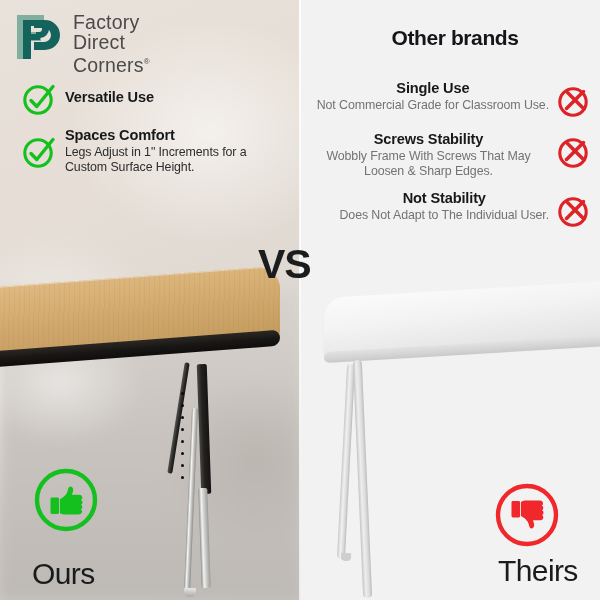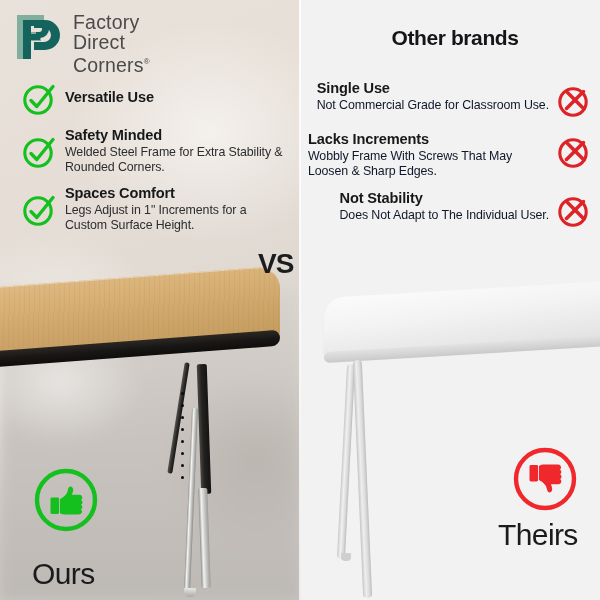--- a/index.html
+++ b/index.html
@@ -55,41 +55,41 @@
   .feat h3 {
     font-size:14.6px; font-weight:bold; color:#17181a;
     line-height:17px; letter-spacing:-.15px; margin-bottom:1px;
   }
   .feat p {
     font-size:12.4px; color:#2c2d2f; line-height:14.6px; letter-spacing:-.1px;
   }
 
   .col-right { position:absolute; left:300px; top:80px; width:300px; }
   .feat-r { display:flex; align-items:flex-start; justify-content:flex-end; padding:0 8px 0 8px; margin-bottom:12px; }
-  .feat-r .txt { text-align:left; margin-right:7px; }
+  .feat-r .txt { text-align:center; margin-right:7px; }
   .feat-r .ico { flex:0 0 36px; width:36px; height:36px; margin-top:3px; }
   .feat-r h3 {
     font-size:14.6px; font-weight:bold; color:#17181a;
     line-height:17px; letter-spacing:-.15px; margin-bottom:1px;
   }
   .feat-r p {
-    font-size:12.4px; color:#0f172a; line-height:14.6px; letter-spacing:-.1px;
+    font-size:12.4px; color:#737373; line-height:14.6px; letter-spacing:-.1px;
   }
 
   
   .other-brands {
     position:absolute; left:300px; top:26px; width:316px;
     text-align:center; padding-right:6px;
     font-size:21px; font-weight:bold; color:#141518; letter-spacing:-.4px;
   }
 
   
   .vs {
     position:absolute; left:258px; top:240px;
-    font-size:28px; font-weight:bold; color:#1b1c1e;
+    font-size:41px; font-weight:bold; color:#1b1c1e;
     letter-spacing:-1px; z-index:9; line-height:48px;
   }
 
   
   .tbl-wood { position:absolute; left:-6px; top:288px; width:300px; height:312px; }
   .wood-top {
     position:absolute; left:-10px; top:0; width:296px; height:72px;
     background:linear-gradient(177deg,#e0b984 0%,#d9b278 22%,#cfa76c 55%,#c79f63 85%,#bf975c 100%);
     border-radius:0 22px 6px 6px;
     transform:skewY(-4.3deg); transform-origin:left top;
@@ -165,21 +165,21 @@
     transform:rotate(3deg); border-radius:4px;
   }
   .plas-foot {
     position:absolute; left:17px; top:255px; width:10px; height:8px;
     background:#cfcfcf; border-radius:0 0 4px 4px; transform:rotate(3deg);
   }
 
   
   .verdict { position:absolute; display:flex; flex-direction:column; align-items:flex-start; z-index:8; }
   .verdict-left { left:33px; top:467px; }
-  .verdict-right { left:494px; top:446px; align-items:flex-end; }
+  .verdict-right { left:494px; top:482px; align-items:flex-start; }
   .verdict .circ { width:66px; height:66px; }
   .verdict .lbl {
     margin-top:6px; font-size:30px; font-weight:400;
     color:#1a1b1d; letter-spacing:-.6px; line-height:34px;
   }
   .verdict-left .lbl { margin-left:-1px;margin-top:24px; }
   .verdict-right .lbl { margin-left:4px; }
 </style>
 </head>
 <body>
@@ -220,32 +220,20 @@
         <svg viewBox="0 0 34 34" width="34" height="34">
           <circle cx="16" cy="18" r="13.2" fill="none" stroke="#14c01e" stroke-width="3.1"></circle>
           <path d="M9 18.5 L14.8 24.5 L31 4.5" fill="none" stroke="#14c01e" stroke-width="3.4" stroke-linecap="round" stroke-linejoin="round"></path>
         </svg>
       </span>
       <span class="txt">
         <h3>Versatile Use</h3>
       </span>
     </div>
 
-    <div class="feat">
-      <span class="ico">
-        <svg viewBox="0 0 34 34" width="34" height="34">
-          <circle cx="16" cy="18" r="13.2" fill="none" stroke="#14c01e" stroke-width="3.1"></circle>
-          <path d="M9 18.5 L14.8 24.5 L31 4.5" fill="none" stroke="#14c01e" stroke-width="3.4" stroke-linecap="round" stroke-linejoin="round"></path>
-        </svg>
-      </span>
-      <span class="txt">
-        <h3>Safety Minded</h3>
-        <p>Welded Steel Frame for Extra Stability &amp; Rounded Corners.</p>
-      </span>
-    </div>
 
     <div class="feat">
       <span class="ico">
         <svg viewBox="0 0 34 34" width="34" height="34">
           <circle cx="16" cy="18" r="13.2" fill="none" stroke="#14c01e" stroke-width="3.1"></circle>
           <path d="M9 18.5 L14.8 24.5 L31 4.5" fill="none" stroke="#14c01e" stroke-width="3.4" stroke-linecap="round" stroke-linejoin="round"></path>
         </svg>
       </span>
       <span class="txt">
         <h3>Spaces Comfort</h3>
@@ -266,21 +254,21 @@
         <svg viewBox="0 0 36 36" width="36" height="36">
           <circle cx="17" cy="19" r="13.2" fill="none" stroke="#dd2327" stroke-width="3.1"></circle>
           <path d="M10.5 25.5 L27.5 8.5" fill="none" stroke="#dd2327" stroke-width="3.5" stroke-linecap="round"></path>
           <path d="M11.5 9.5 L28 26" fill="none" stroke="#dd2327" stroke-width="3.5" stroke-linecap="round"></path>
         </svg>
       </span>
     </div>
 
     <div class="feat-r">
       <span class="txt">
-        <h3>Lacks Increments</h3>
+        <h3>Screws Stability</h3>
         <p>Wobbly Frame With Screws That May Loosen &amp; Sharp Edges.</p>
       </span>
       <span class="ico">
         <svg viewBox="0 0 36 36" width="36" height="36">
           <circle cx="17" cy="19" r="13.2" fill="none" stroke="#dd2327" stroke-width="3.1"></circle>
           <path d="M10.5 25.5 L27.5 8.5" fill="none" stroke="#dd2327" stroke-width="3.5" stroke-linecap="round"></path>
           <path d="M11.5 9.5 L28 26" fill="none" stroke="#dd2327" stroke-width="3.5" stroke-linecap="round"></path>
         </svg>
       </span>
     </div>

